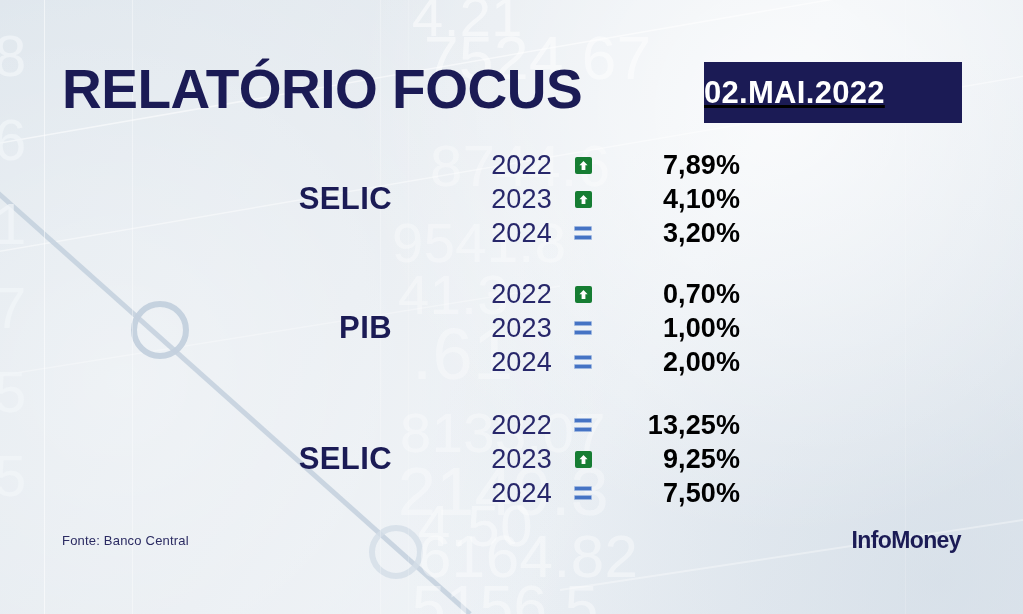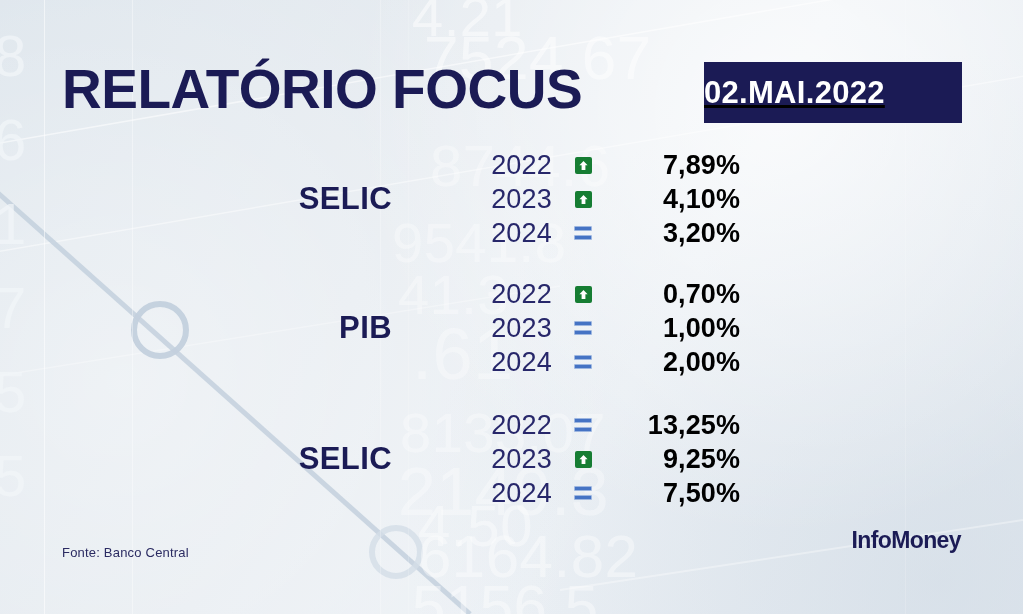--- a/index.html
+++ b/index.html
@@ -173,21 +173,20 @@
 
   
   #source {
     position: absolute;
     left: 62px;
     top: 533px;
     font-size: 13px;
     font-weight: 400;
     color: #2b2b62;
     letter-spacing: .2px;
-    margin-top: 12px;
   }
   #logo {
     position: absolute;
     right: 62px;
     top: 527px;
     font-size: 23px;
     font-weight: 700;
     color: #1b1b55;
     letter-spacing: -0.6px;
   }

